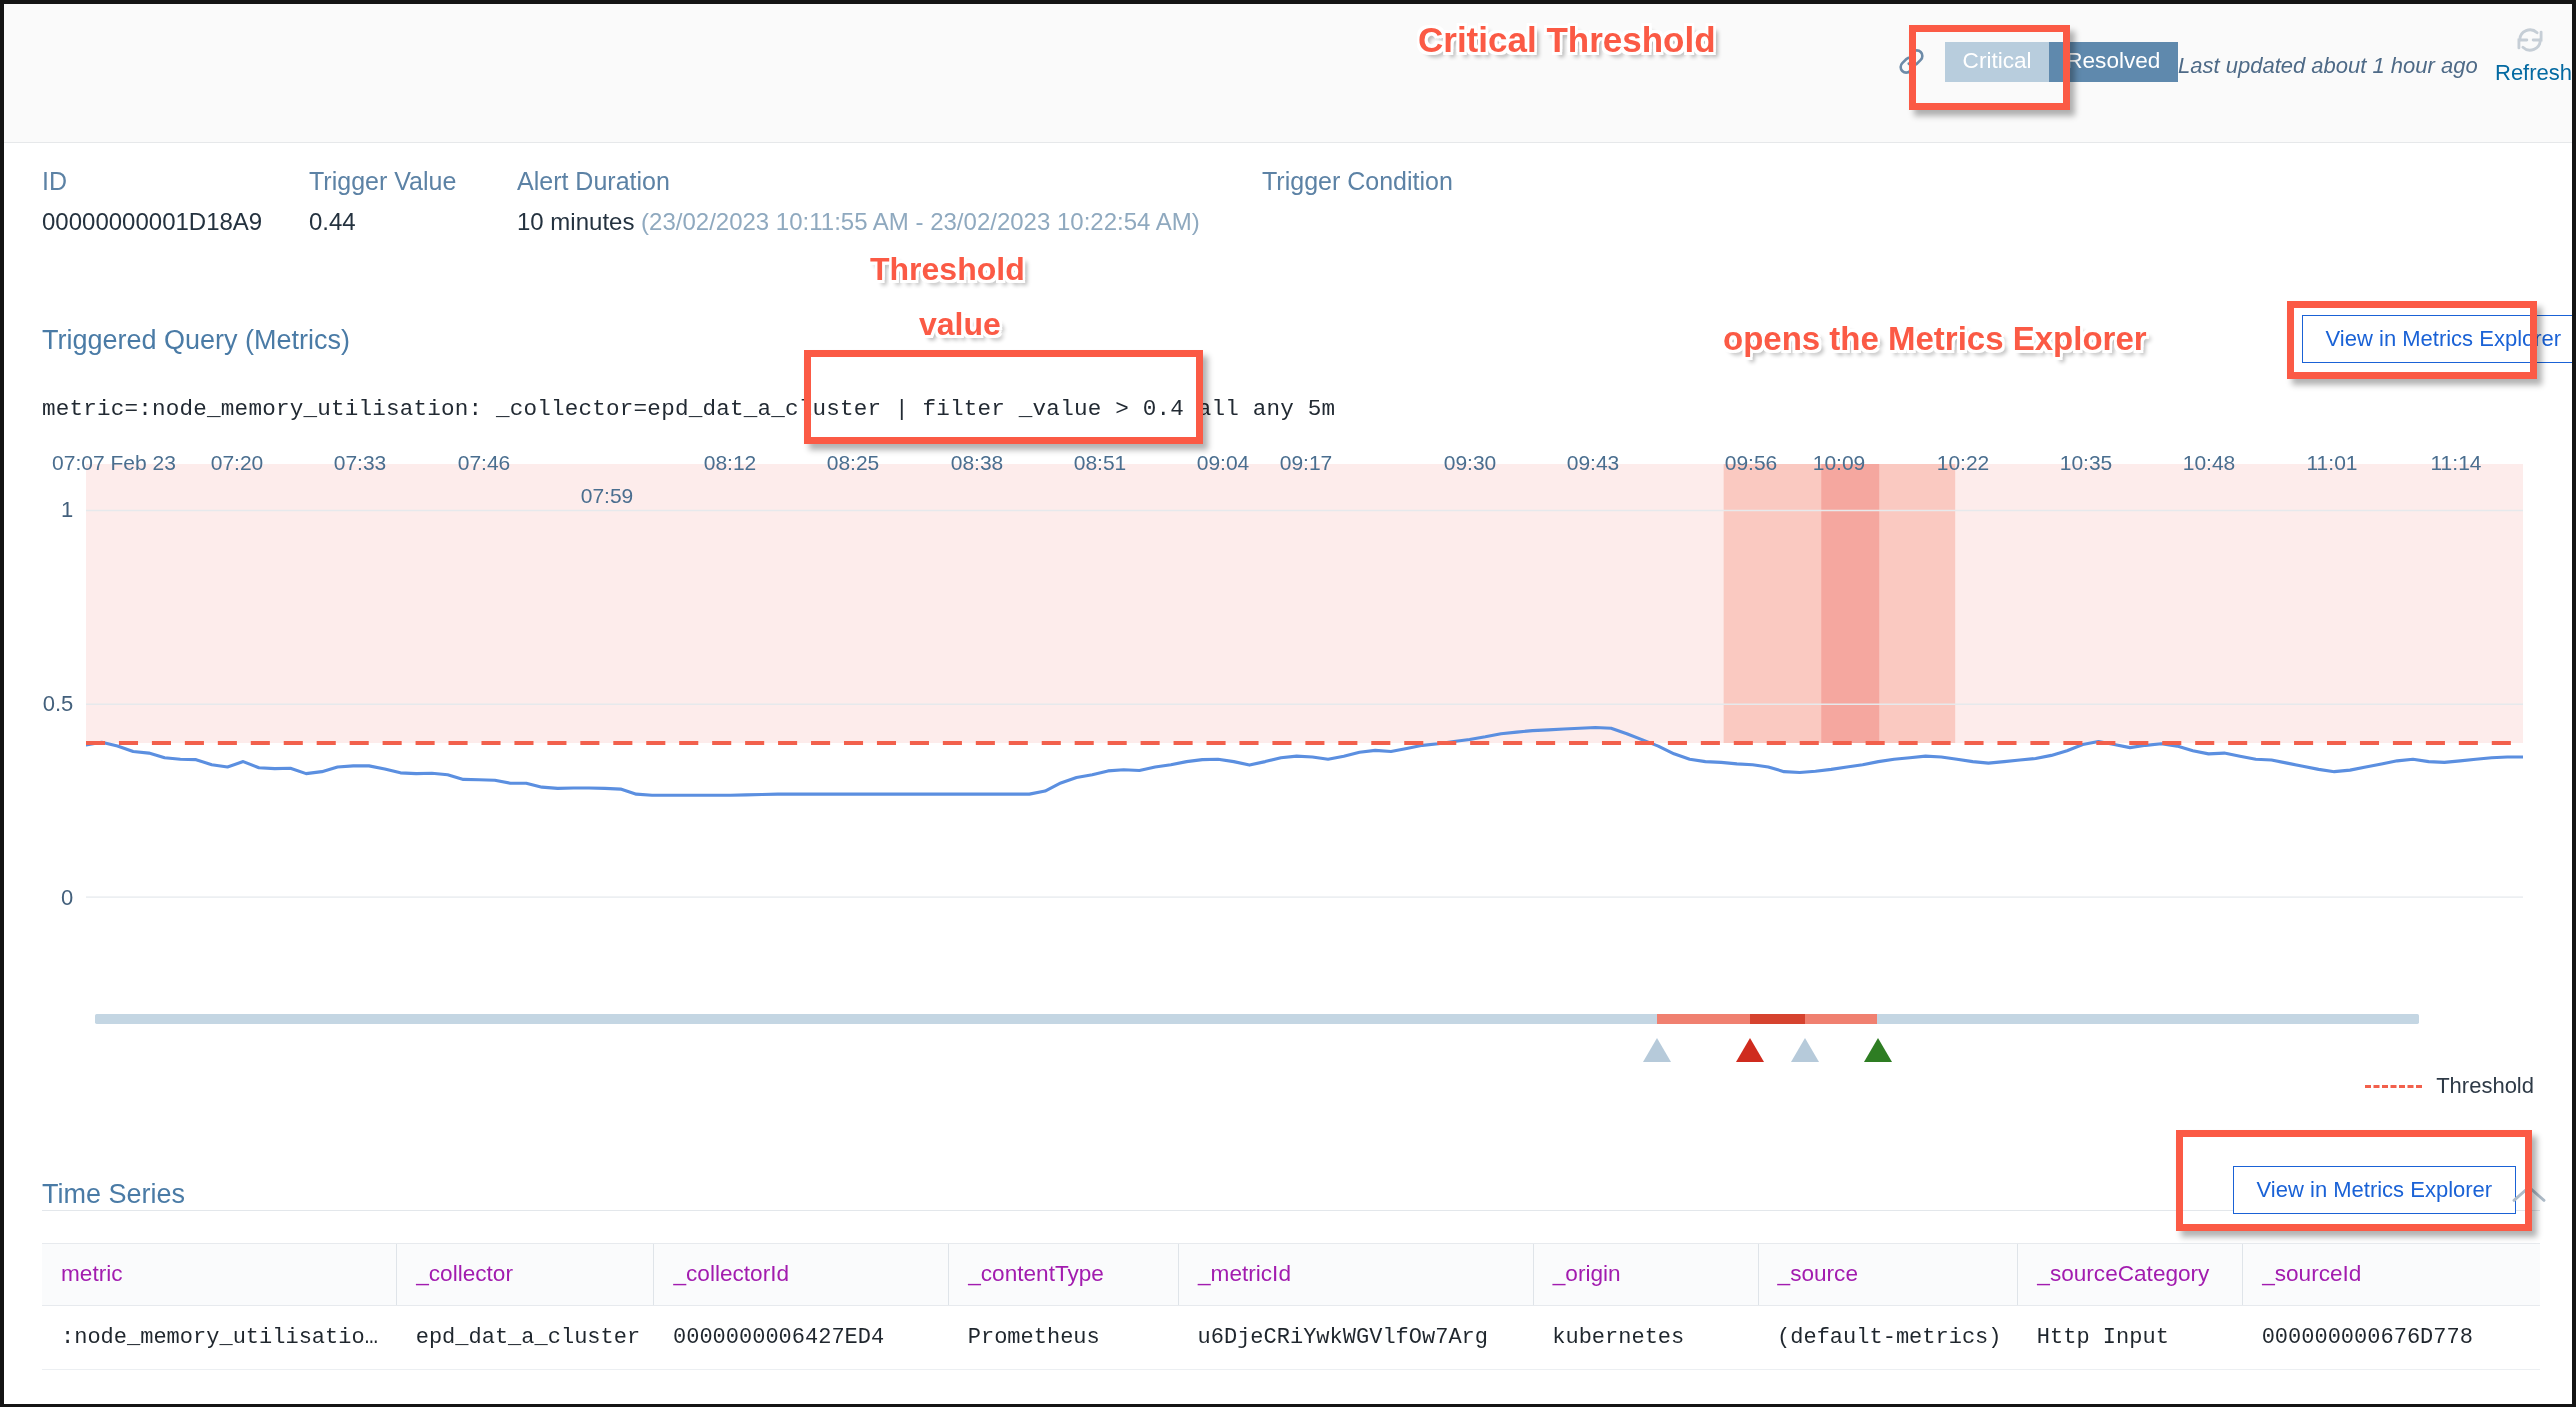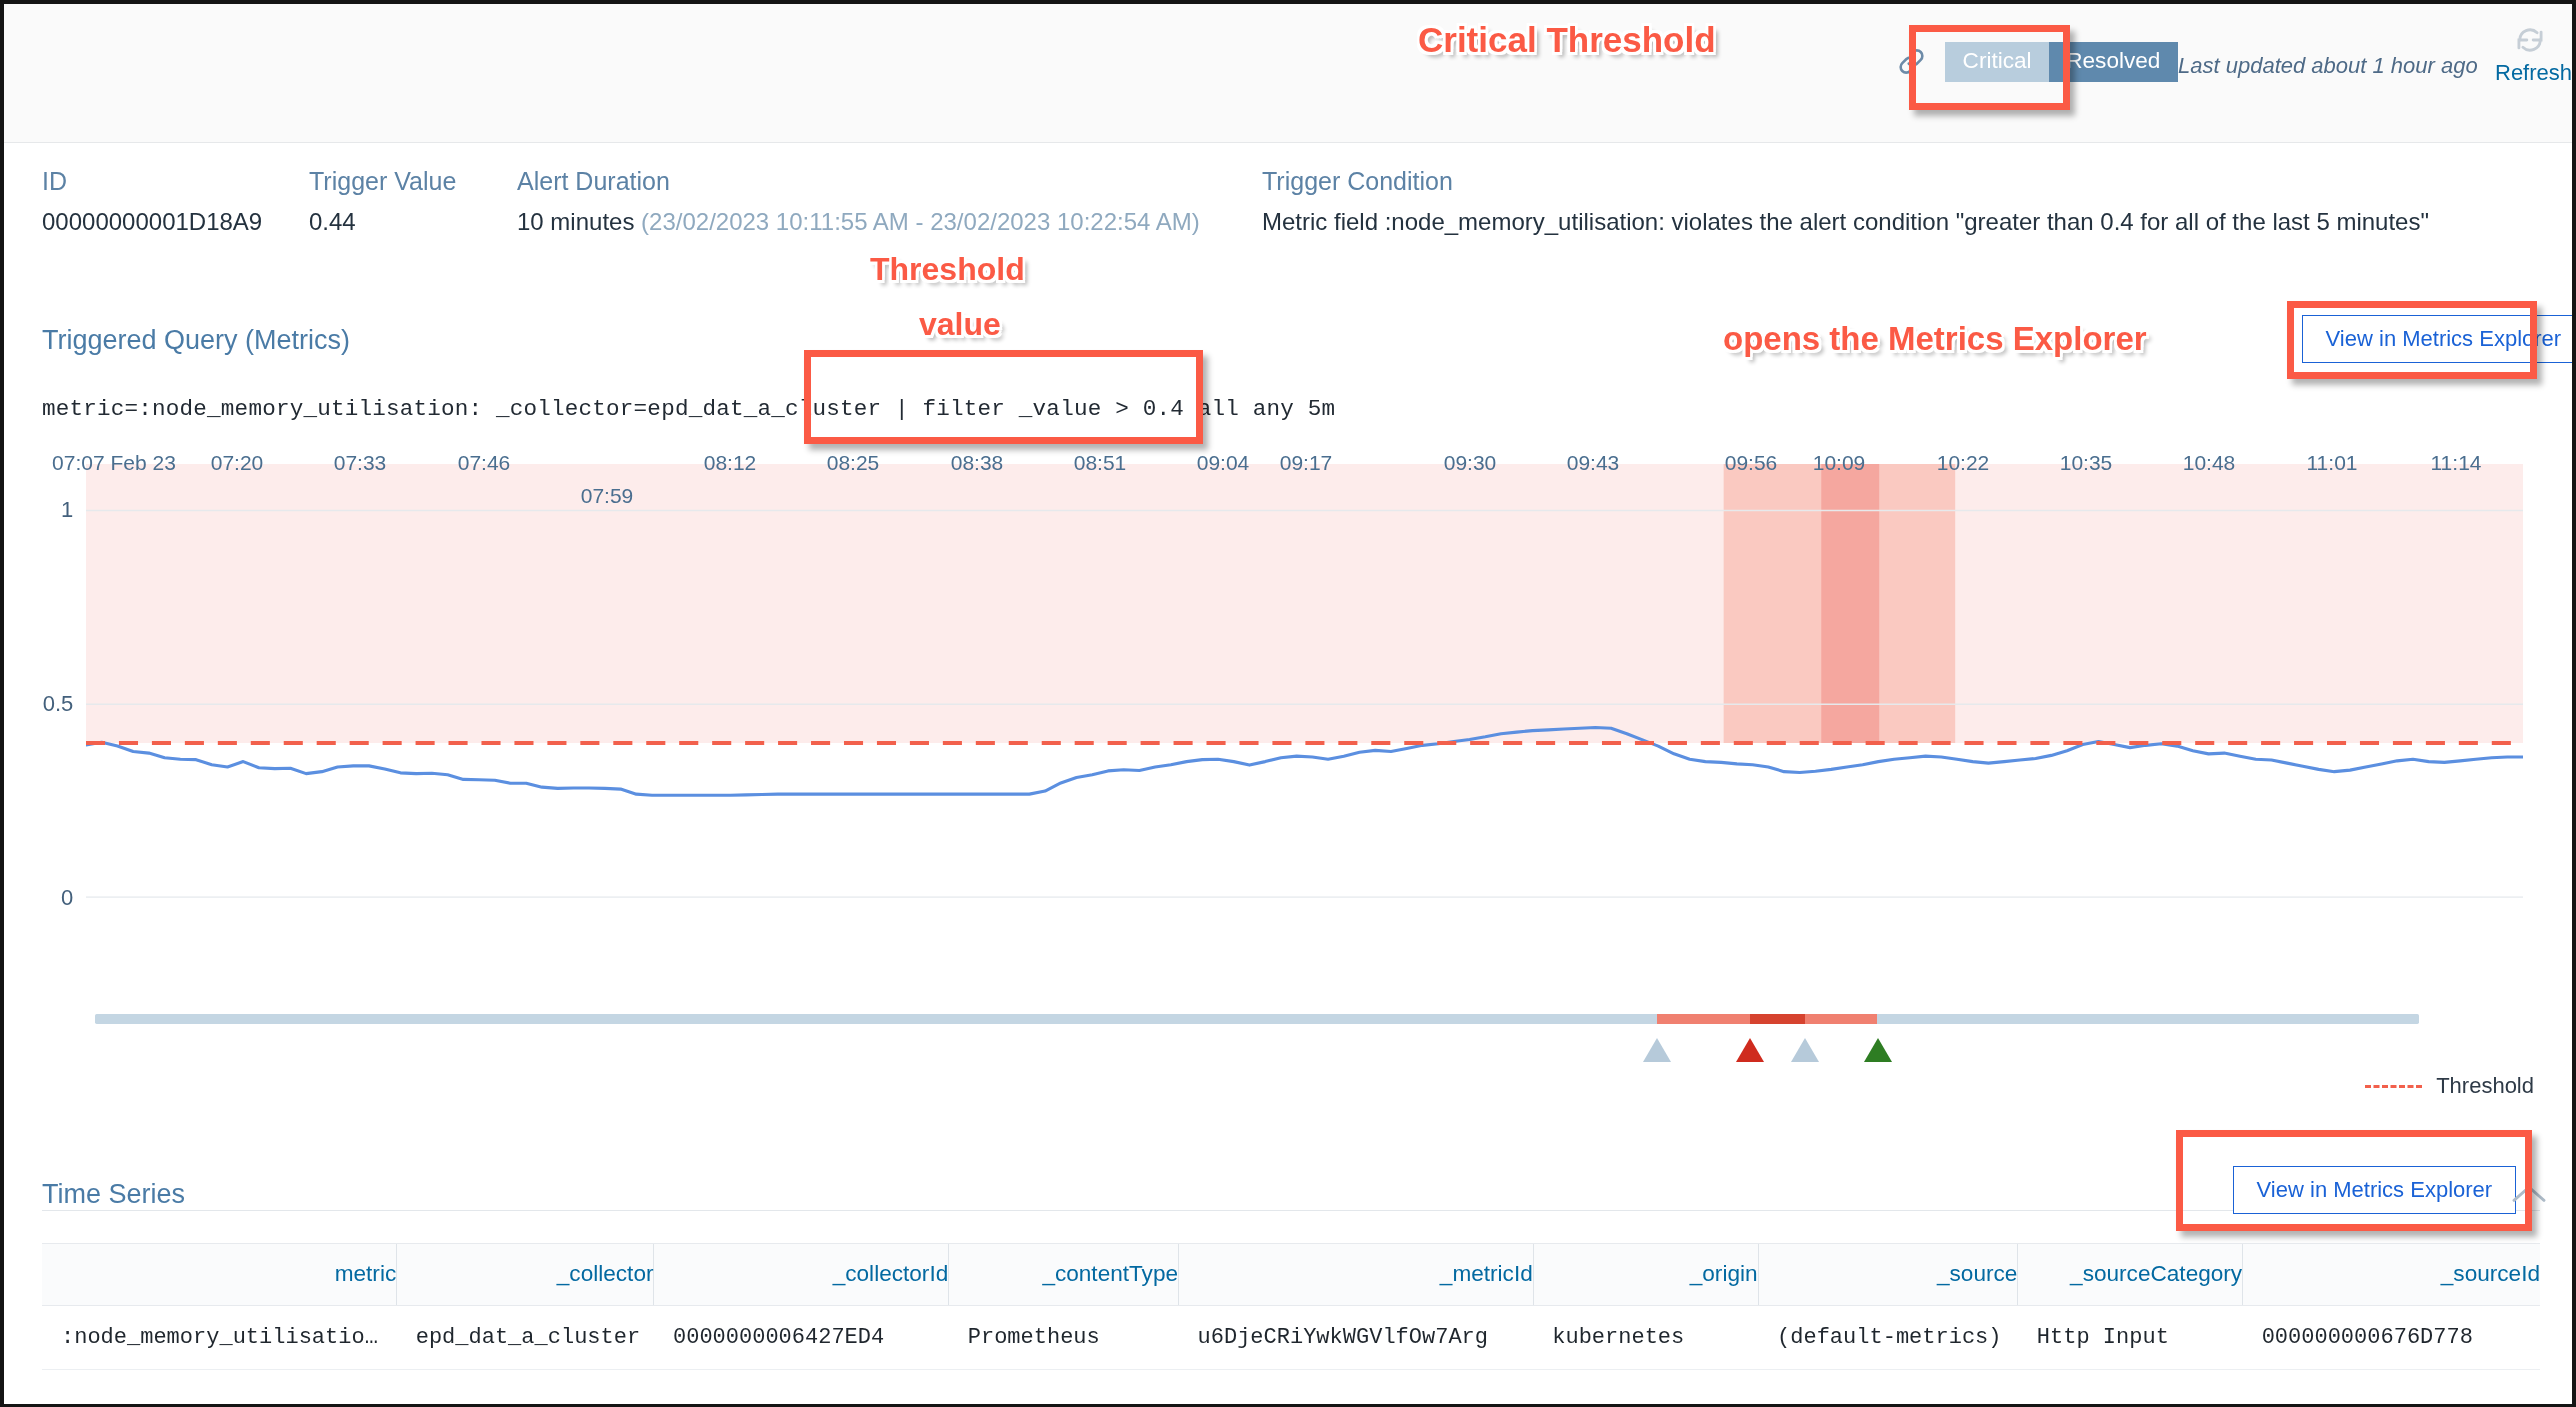--- a/index.html
+++ b/index.html
@@ -258,24 +258,24 @@
   .ts-table {
     position: absolute;
     left: 38px;
     top: 1239px;
     width: 2498px;
     border-collapse: collapse;
     table-layout: fixed;
   }
   .ts-table thead tr { background: #fafbfc; }
   .ts-table th {
-    text-align: right;
+    text-align: left;
     font-size: 22.6px;
     font-weight: 400;
-    color: #0369a1;
+    color: #a21caf;
     padding: 17.3px 0 17.3px 19px;
     border-top: 0.9px solid #e7eaee;
     border-bottom: 0.9px solid #e7eaee;
     border-left: 0.9px solid #dfe4e9;
     white-space: nowrap;
   }
   .ts-table th:first-child { border-left: none; }
   .ts-table td {
     font-family: "Liberation Mono", monospace;
     font-size: 22px;
@@ -361,21 +361,20 @@
     </div>
     <div class="meta-block" id="meta-duration">
       <div class="meta-label">Alert Duration</div>
       <div class="meta-value">
         <span>10 minutes</span>
         <span class="muted">(23/02/2023 10:11:55 AM - 23/02/2023 10:22:54 AM)</span>
       </div>
     </div>
     <div class="meta-block" id="meta-cond">
       <div class="meta-label">Trigger Condition</div>
-      <div class="meta-value">Metric field :node_memory_utilisation: violates the alert condition "greater than 0.4 for all of the last 5 minutes"</div>
     </div>
   </div>
 
   <div class="section-title" id="tq-title">Triggered Query (Metrics)</div>
 
   <div class="query-line"><span>metric=:node_memory_utilisation: _collector=epd_dat_a_cluster | </span><span>filter _value &gt; 0.4 all any 5m</span></div>
 
   <button class="btn-outline" id="btn-vme-top">View in Metrics Explorer</button>
 
   <div class="chart-area">

